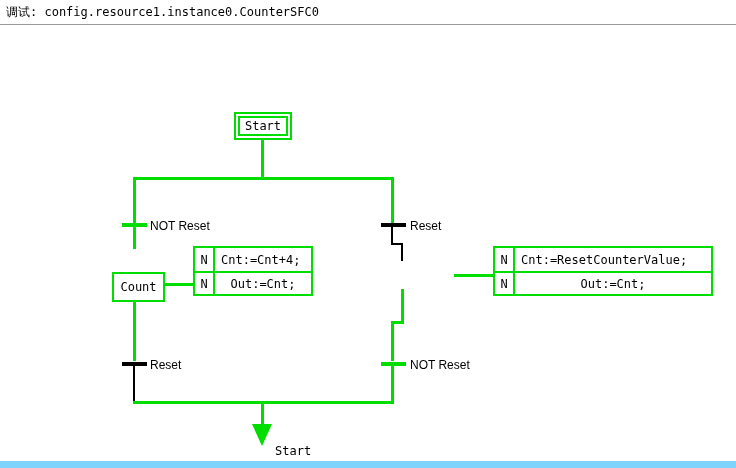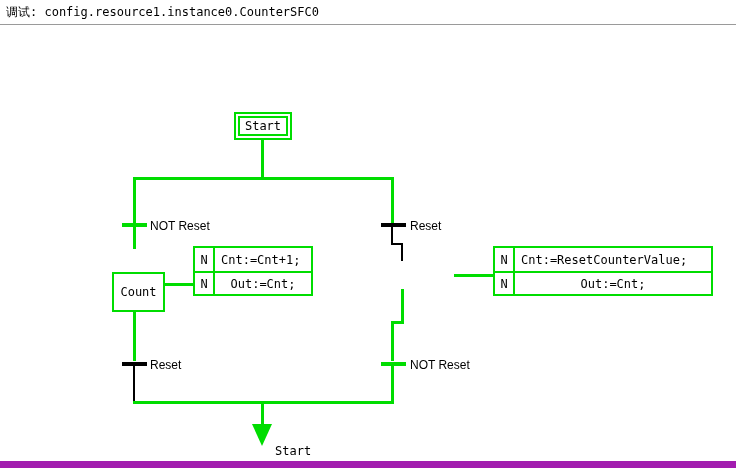--- a/index.html
+++ b/index.html
@@ -8,21 +8,21 @@
     background: #ffffff;
   }
   body {
     font-family: "DejaVu Sans Mono", "Liberation Mono", monospace;
   }
   #app {
     position: relative;
     width: 736px;
     height: 468px;
     overflow: hidden;
-    background: #a21caf;
+    background: #7dd3fc;
   }
 
   
   #titlebar {
     position: absolute;
     left: 0; top: 0;
     width: 736px;
     height: 25px;
     background: #ffffff;
     border-bottom: 1px solid #9a9a9a;
@@ -186,30 +186,30 @@
     <div class="trans-bar" style="left:122px; top:205px; width:25px;"></div>
     <div class="trans-label" style="left:150px; top:201px;">NOT Reset</div>
 
     <div class="trans-bar black" style="left:381px; top:205px; width:25px;"></div>
     <div class="trans-label" style="left:410px; top:201px;">Reset</div>
 
     <div class="wire black" style="left:391px; top:207px; width:2px; height:20px;"></div>
     <div class="wire black" style="left:391px; top:225px; width:12px; height:2px;"></div>
     <div class="wire black" style="left:401px; top:225px; width:2px; height:18px;"></div>
 
-    <div class="step" style="left:112px; top:254px; width:53px; height:40px;">
+    <div class="step" style="left:112px; top:254px; width:53px; height:30px;">
       <span>Count</span>
     </div>
 
     <div class="wire" style="left:165px; top:265px; width:30px; height:3px;"></div>
 
     <div class="action-block" style="left:193px; top:228px; width:120px; height:50px;">
       <div class="action-row">
         <div class="action-qual">N</div>
-        <div class="action-body left">Cnt:=Cnt+1;</div>
+        <div class="action-body left">Cnt:=Cnt+4;</div>
       </div>
       <div class="action-row">
         <div class="action-qual">N</div>
         <div class="action-body">Out:=Cnt;</div>
       </div>
     </div>
 
     <div class="wire" style="left:133px; top:280px; width:3px; height:63px;"></div>
 
 

